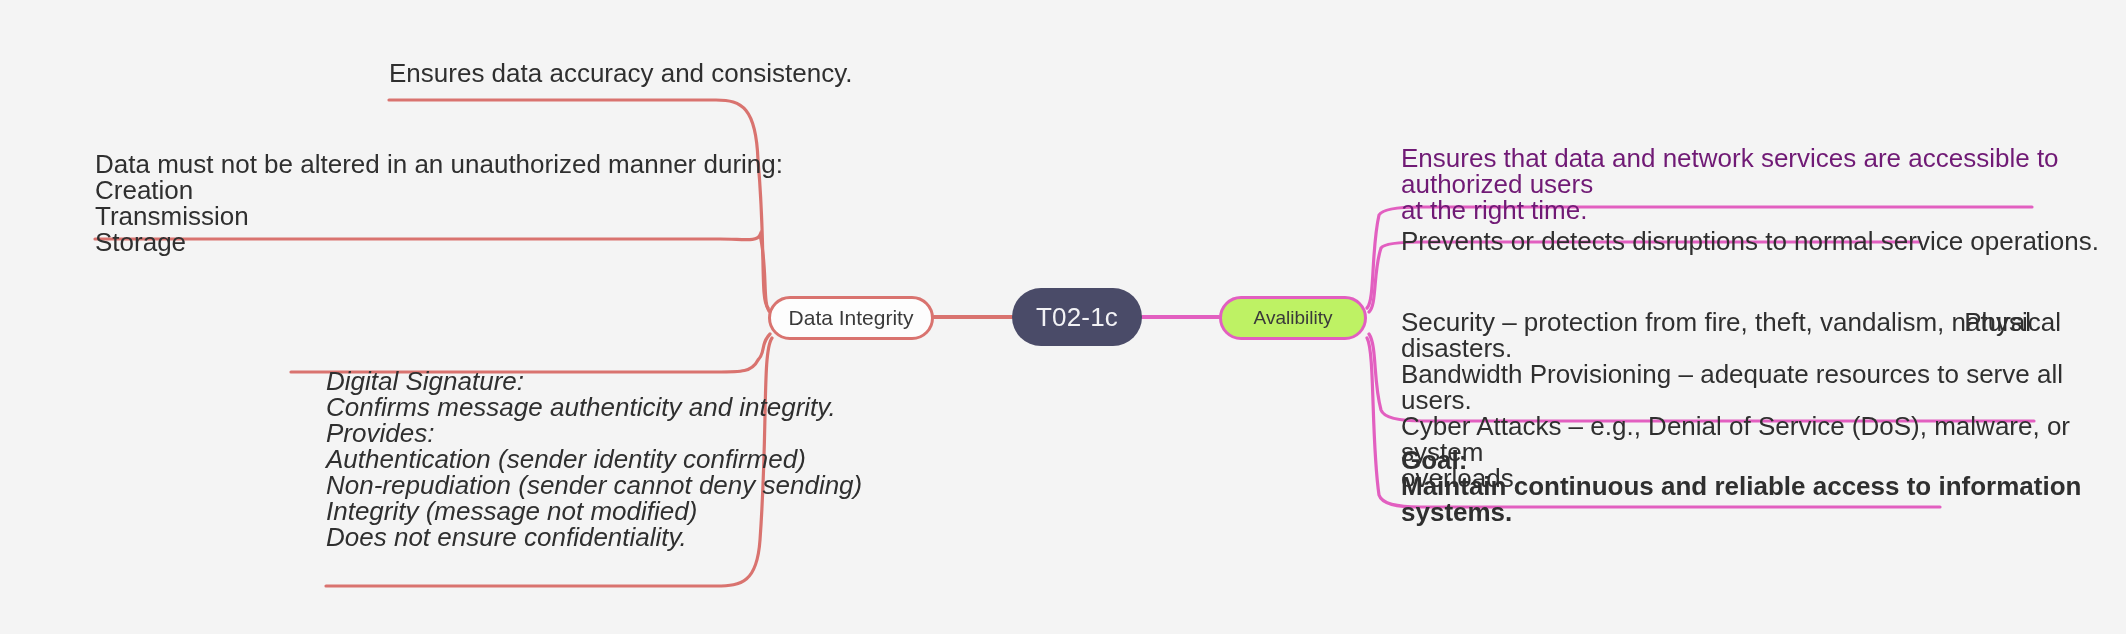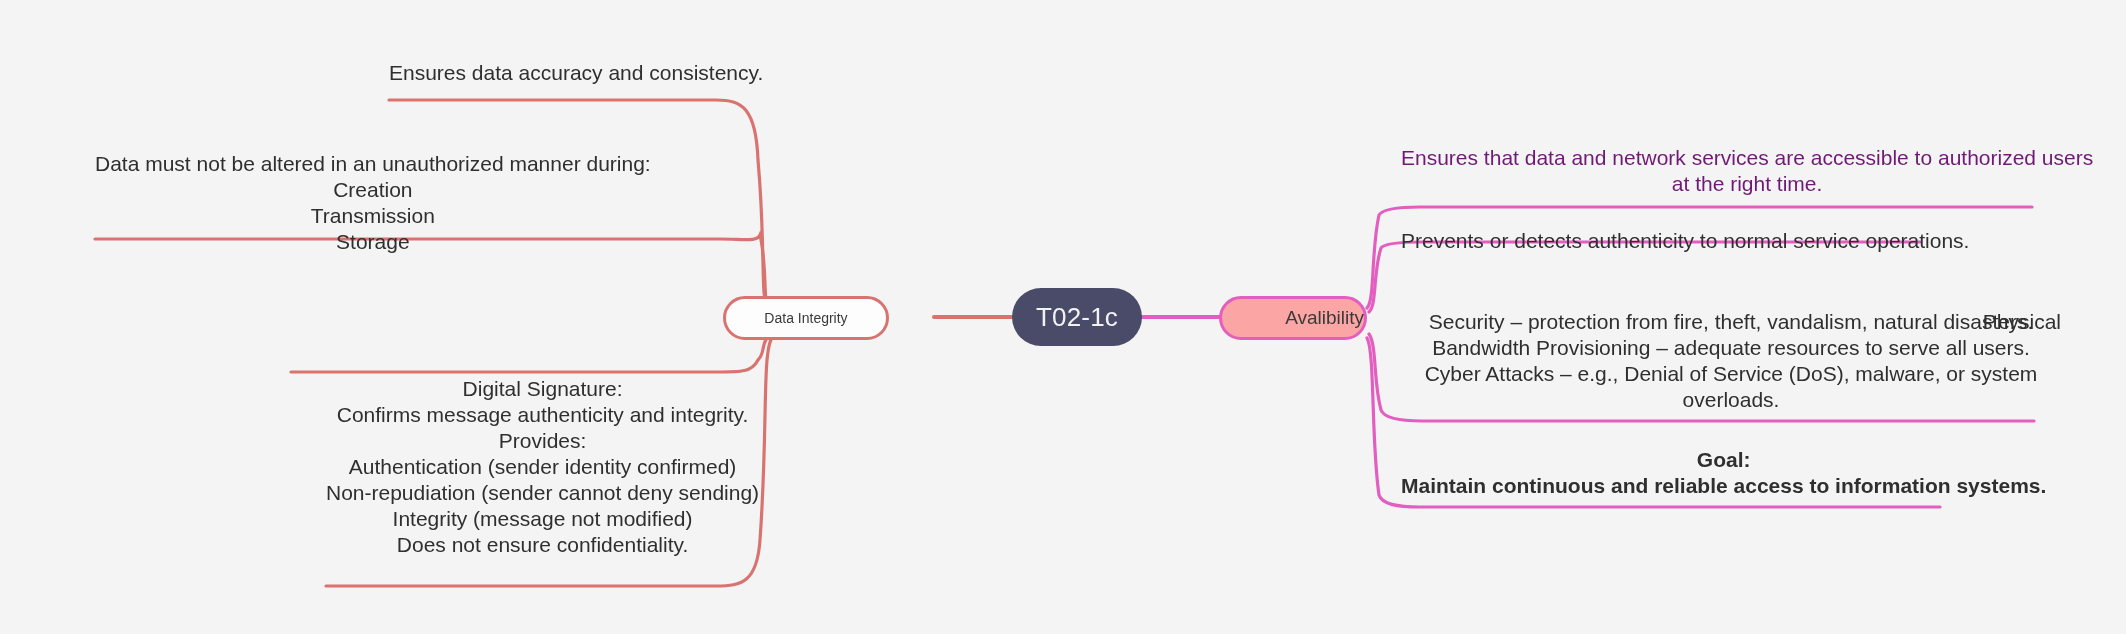--- a/index.html
+++ b/index.html
@@ -43,57 +43,56 @@
     top: 288px;
     width: 130px;
     height: 58px;
     background: #4a4b68;
     border-radius: 29px;
     color: #f2f2f5;
     font-size: 26px;
     letter-spacing: .2px;
   }
   #node-left {
-    left: 723px;
+    left: 768px;
     top: 296px;
     width: 166px;
     height: 44px;
     background: #fdfdfd;
     border: 3.5px solid #d9736f;
     border-radius: 22px;
     color: #3a3a3a;
-    font-size: 14px;
+    font-size: 21px;
   }
   #node-right {
     left: 1219px;
     top: 296px;
     width: 148px;
     height: 44px;
     background: #fdfdfd;
     border: 3.5px solid #e25fc0;
     border-radius: 22px;
     color: #3a3a3a;
     font-size: 19px;
   }
 
   
   .topic {
     position: absolute;
     color: #2f2f2f;
-    font-size: 21px;
+    font-size: 26px;
     line-height: 26px;
     white-space: pre-line;
-    text-align: center;
   }
   .topic.right-side { }
 
   #topic-l1 { left: 389px;  top: 60px;  }
   #topic-l2 { left: 95px;   top: 119px; margin-top: 32px; }
   #topic-l3 { left: 291px;  top: 256px; }
-  #topic-l4 { left: 326px;  top: 376px; }
+  #topic-l4 { left: 326px;  top: 368px; font-style: italic; }
 
   #topic-r1 { left: 1401px; top: 145px; }
   #topic-r2 { left: 1401px; top: 228px; }
   #topic-r3 { left: 1401px; top: 283px; }
   #topic-r4 { left: 1401px; top: 447px; }
 
   .factors-head {
     display: block;
     width: 660px;
     position: relative;
@@ -158,21 +157,21 @@
   </svg>
 
   <div class="node" id="root-node" style="background: rgb(74, 75, 104); color: rgb(242, 242, 245);">
     <span>T02-1c</span>
   </div>
 
   <div class="node" id="node-left" style="border-color: rgb(217, 115, 111); background: rgb(253, 253, 253);">
     <span>Data Integrity</span>
   </div>
 
-  <div class="node" id="node-right" style="border-color: rgb(226, 95, 192); background: #fca5a5; justify-content: flex-end;">
+  <div class="node" id="node-right" style="border-color: rgb(226, 95, 192); background: #bef264;">
     <span>Avalibility</span>
   </div>
 
   <div class="topic" id="topic-l1" style="color: rgb(47, 47, 47);">Ensures data accuracy and consistency.</div>
 
   <div class="topic" id="topic-l2" style="color: rgb(47, 47, 47);">Data must not be altered in an unauthorized manner during:
 Creation
 Transmission
 Storage</div>
 
@@ -181,21 +180,21 @@
 Confirms message authenticity and integrity.
 Provides:
 Authentication (sender identity confirmed)
 Non-repudiation (sender cannot deny sending)
 Integrity (message not modified)
 Does not ensure confidentiality.</div>
 
   <div class="topic right-side" id="topic-r1" style="color: #701a75;">Ensures that data and network services are accessible to authorized users
 at the right time.</div>
 
-  <div class="topic right-side" id="topic-r2" style="color: rgb(47, 47, 47);">Prevents or detects authenticity to normal service operations.</div>
+  <div class="topic right-side" id="topic-r2" style="color: rgb(47, 47, 47);">Prevents or detects disruptions to normal service operations.</div>
 
   <div class="topic right-side" id="topic-r3" style="color: rgb(47, 47, 47);">
     <span class="factors-head"><span class="trailing">Physical</span></span><span>Security – protection from fire, theft, vandalism, natural disasters.
 Bandwidth Provisioning – adequate resources to serve all users.
 Cyber Attacks – e.g., Denial of Service (DoS), malware, or system
 overloads.</span>
   </div>
 
   <div class="topic right-side" id="topic-r4" style="color: rgb(47, 47, 47); font-weight: bold;">Goal:
 Maintain continuous and reliable access to information systems.</div>

